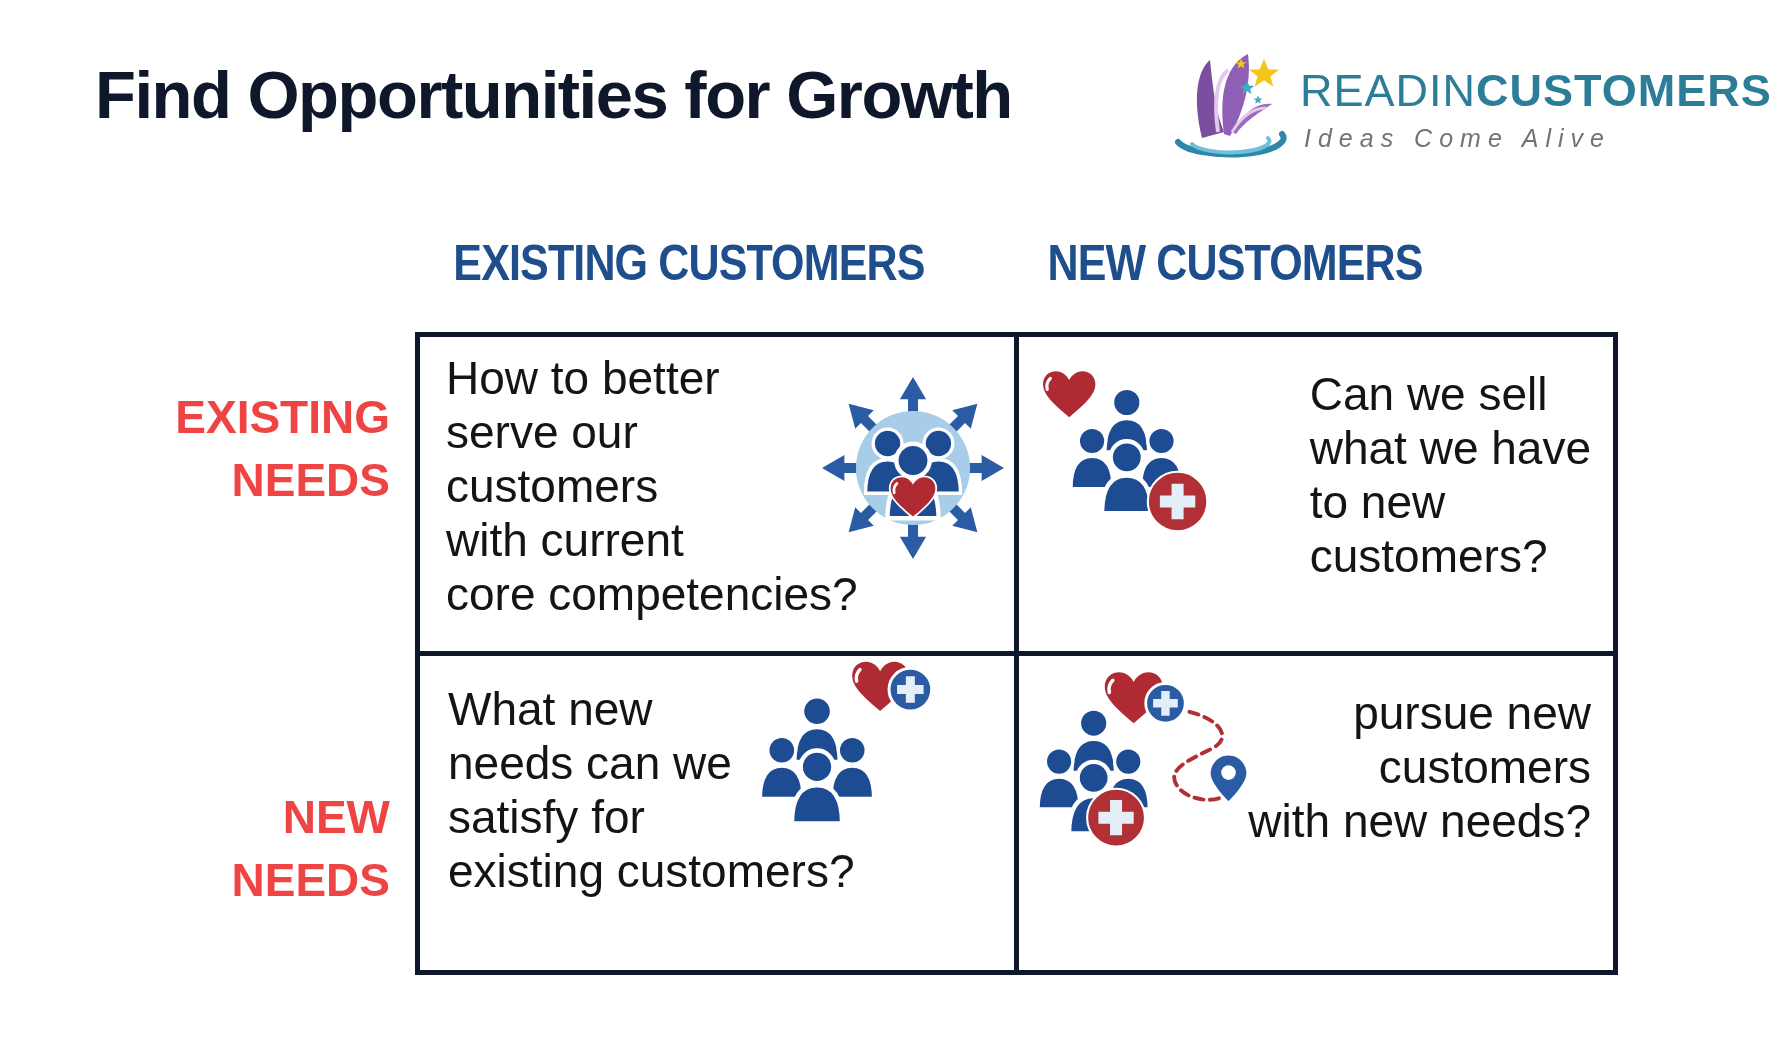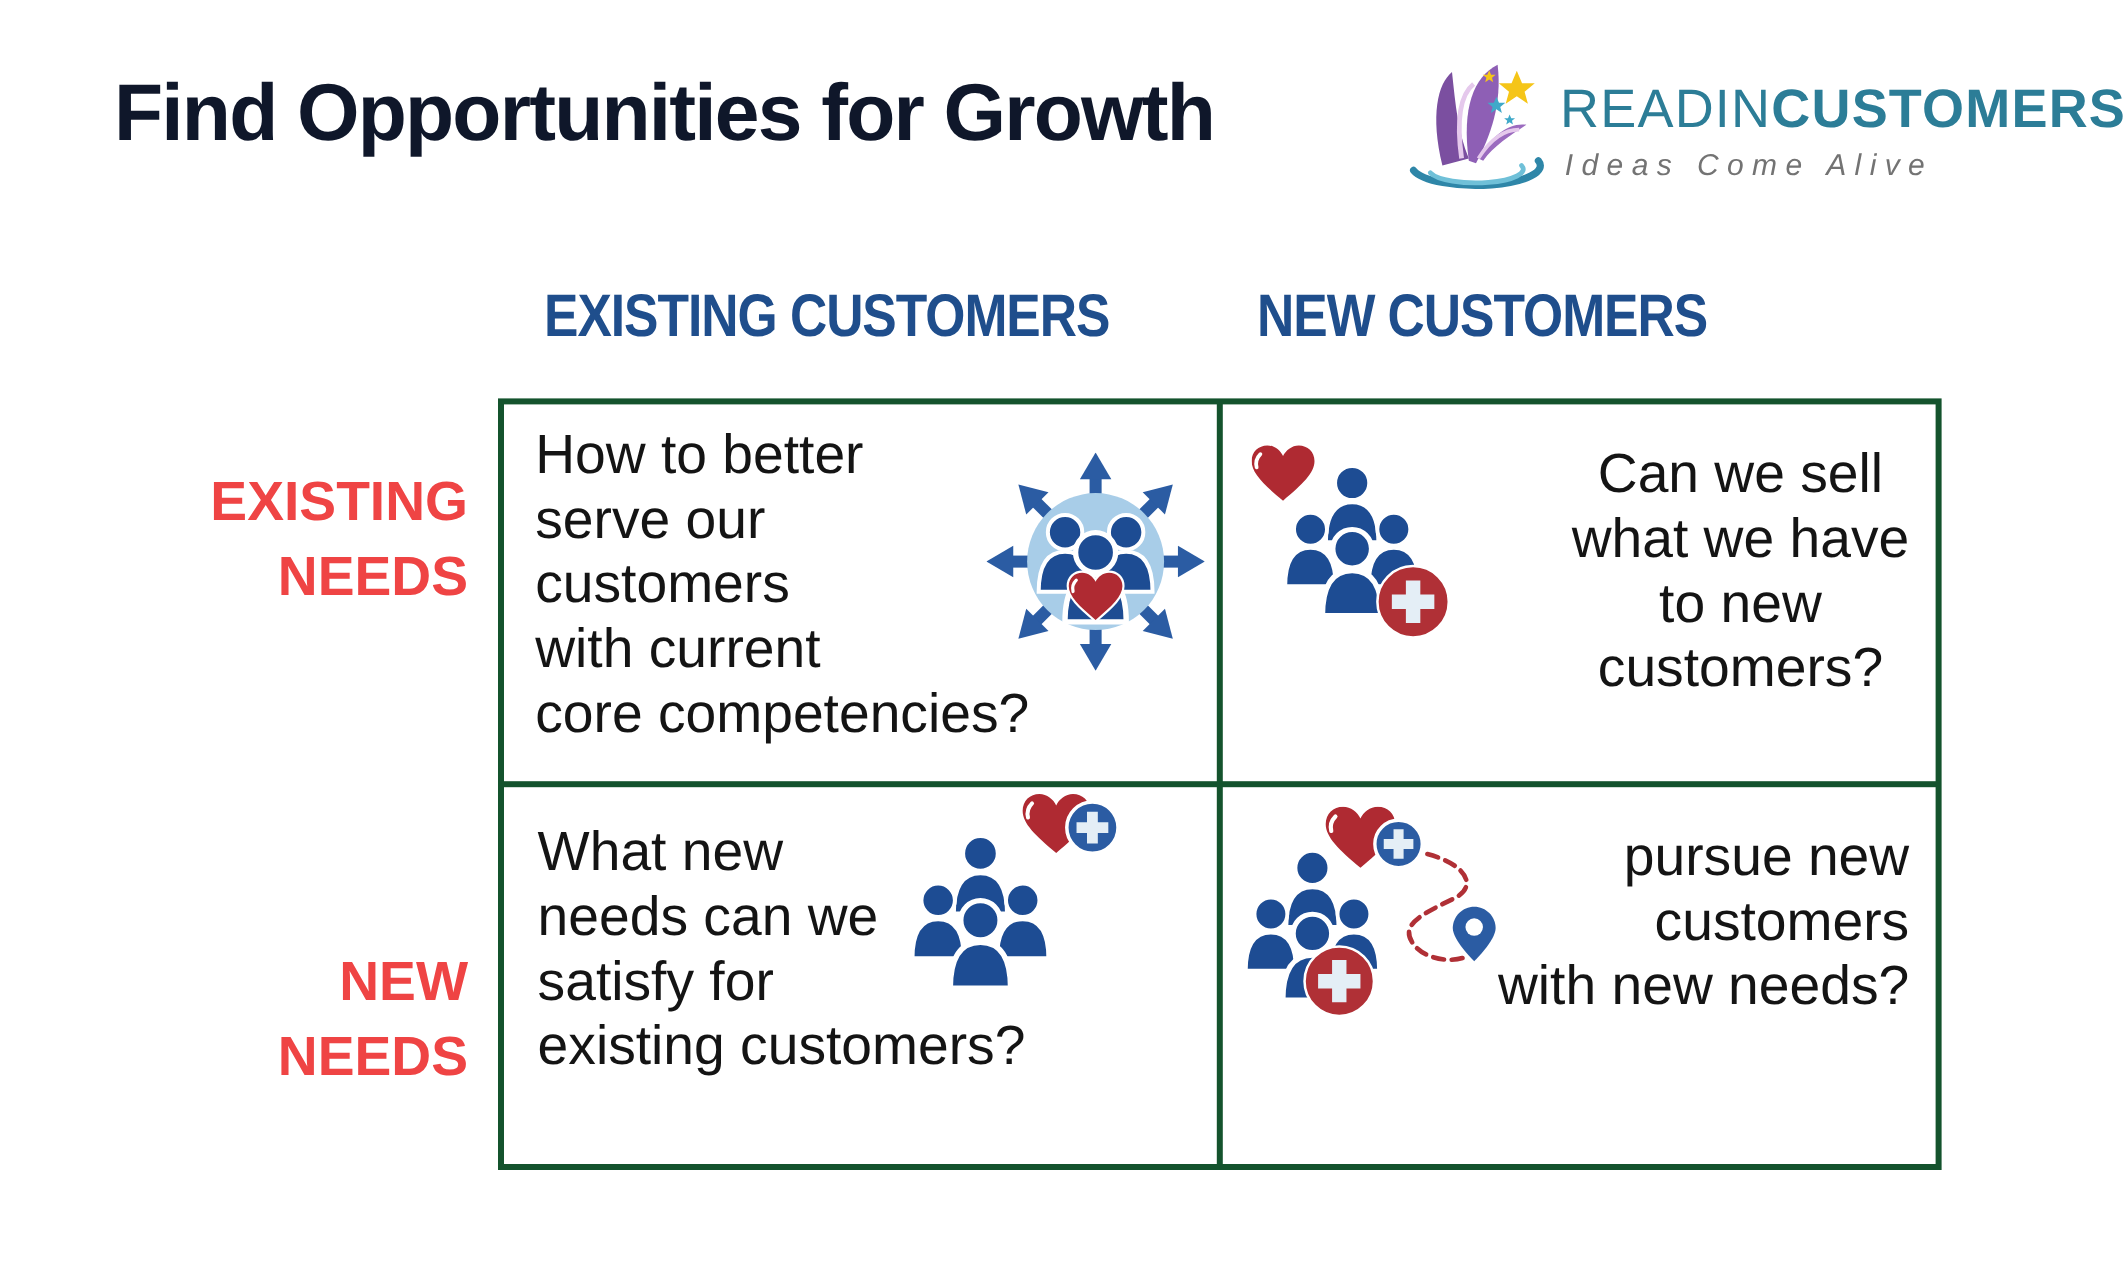--- a/index.html
+++ b/index.html
@@ -23,27 +23,27 @@
   .col-header{flex:1;text-align:left;font-size:50px;font-weight:bold;color:#1f4e8c;white-space:nowrap;}
   .col-header span{display:inline-block;transform:scaleX(0.86);transform-origin:50% 50%;letter-spacing:-1px;}
 
   .row-label{position:absolute;left:0;width:390px;text-align:right;font-size:46px;
              font-weight:bold;color:#ef4444;line-height:63px;}
   .row-label-1{top:386px;}
   .row-label-2{top:738px;margin-top:48px;}
 
   
   .grid{position:absolute;left:415px;top:332px;width:1203px;height:643px;
-        background:#14532d;display:grid;grid-template-columns:1fr 1fr;grid-template-rows:1fr 1fr;
+        background:#0f172a;display:grid;grid-template-columns:1fr 1fr;grid-template-rows:1fr 1fr;
         gap:5px;padding:5px;box-sizing:border-box;}
   .cell{background:#ffffff;position:relative;overflow:hidden;}
 
   .qtext{position:absolute;font-size:46px;line-height:54px;color:#141414;white-space:nowrap;}
   .qtext.q1{left:26px;top:14px;text-align:left;}
-  .qtext.q2{right:22px;top:30px;text-align:center;}
+  .qtext.q2{right:22px;top:30px;text-align:left;}
   .qtext.q3{left:28px;top:26px;text-align:left;}
   .qtext.q4{right:22px;top:30px;text-align:right;}
 
   .qicon{position:absolute;}
   .qicon.q1{right:10px;top:40px;width:182px;height:182px;}
   .qicon.q2{left:24px;top:24px;width:170px;height:174px;}
   .qicon.q3{right:72px;top:4px;width:184px;height:177px;}
   .qicon.q4{left:18px;top:16px;width:240px;height:184px;}
   .qicon svg,.logo-mark svg{display:block;width:100%;height:100%;}
 </style>

